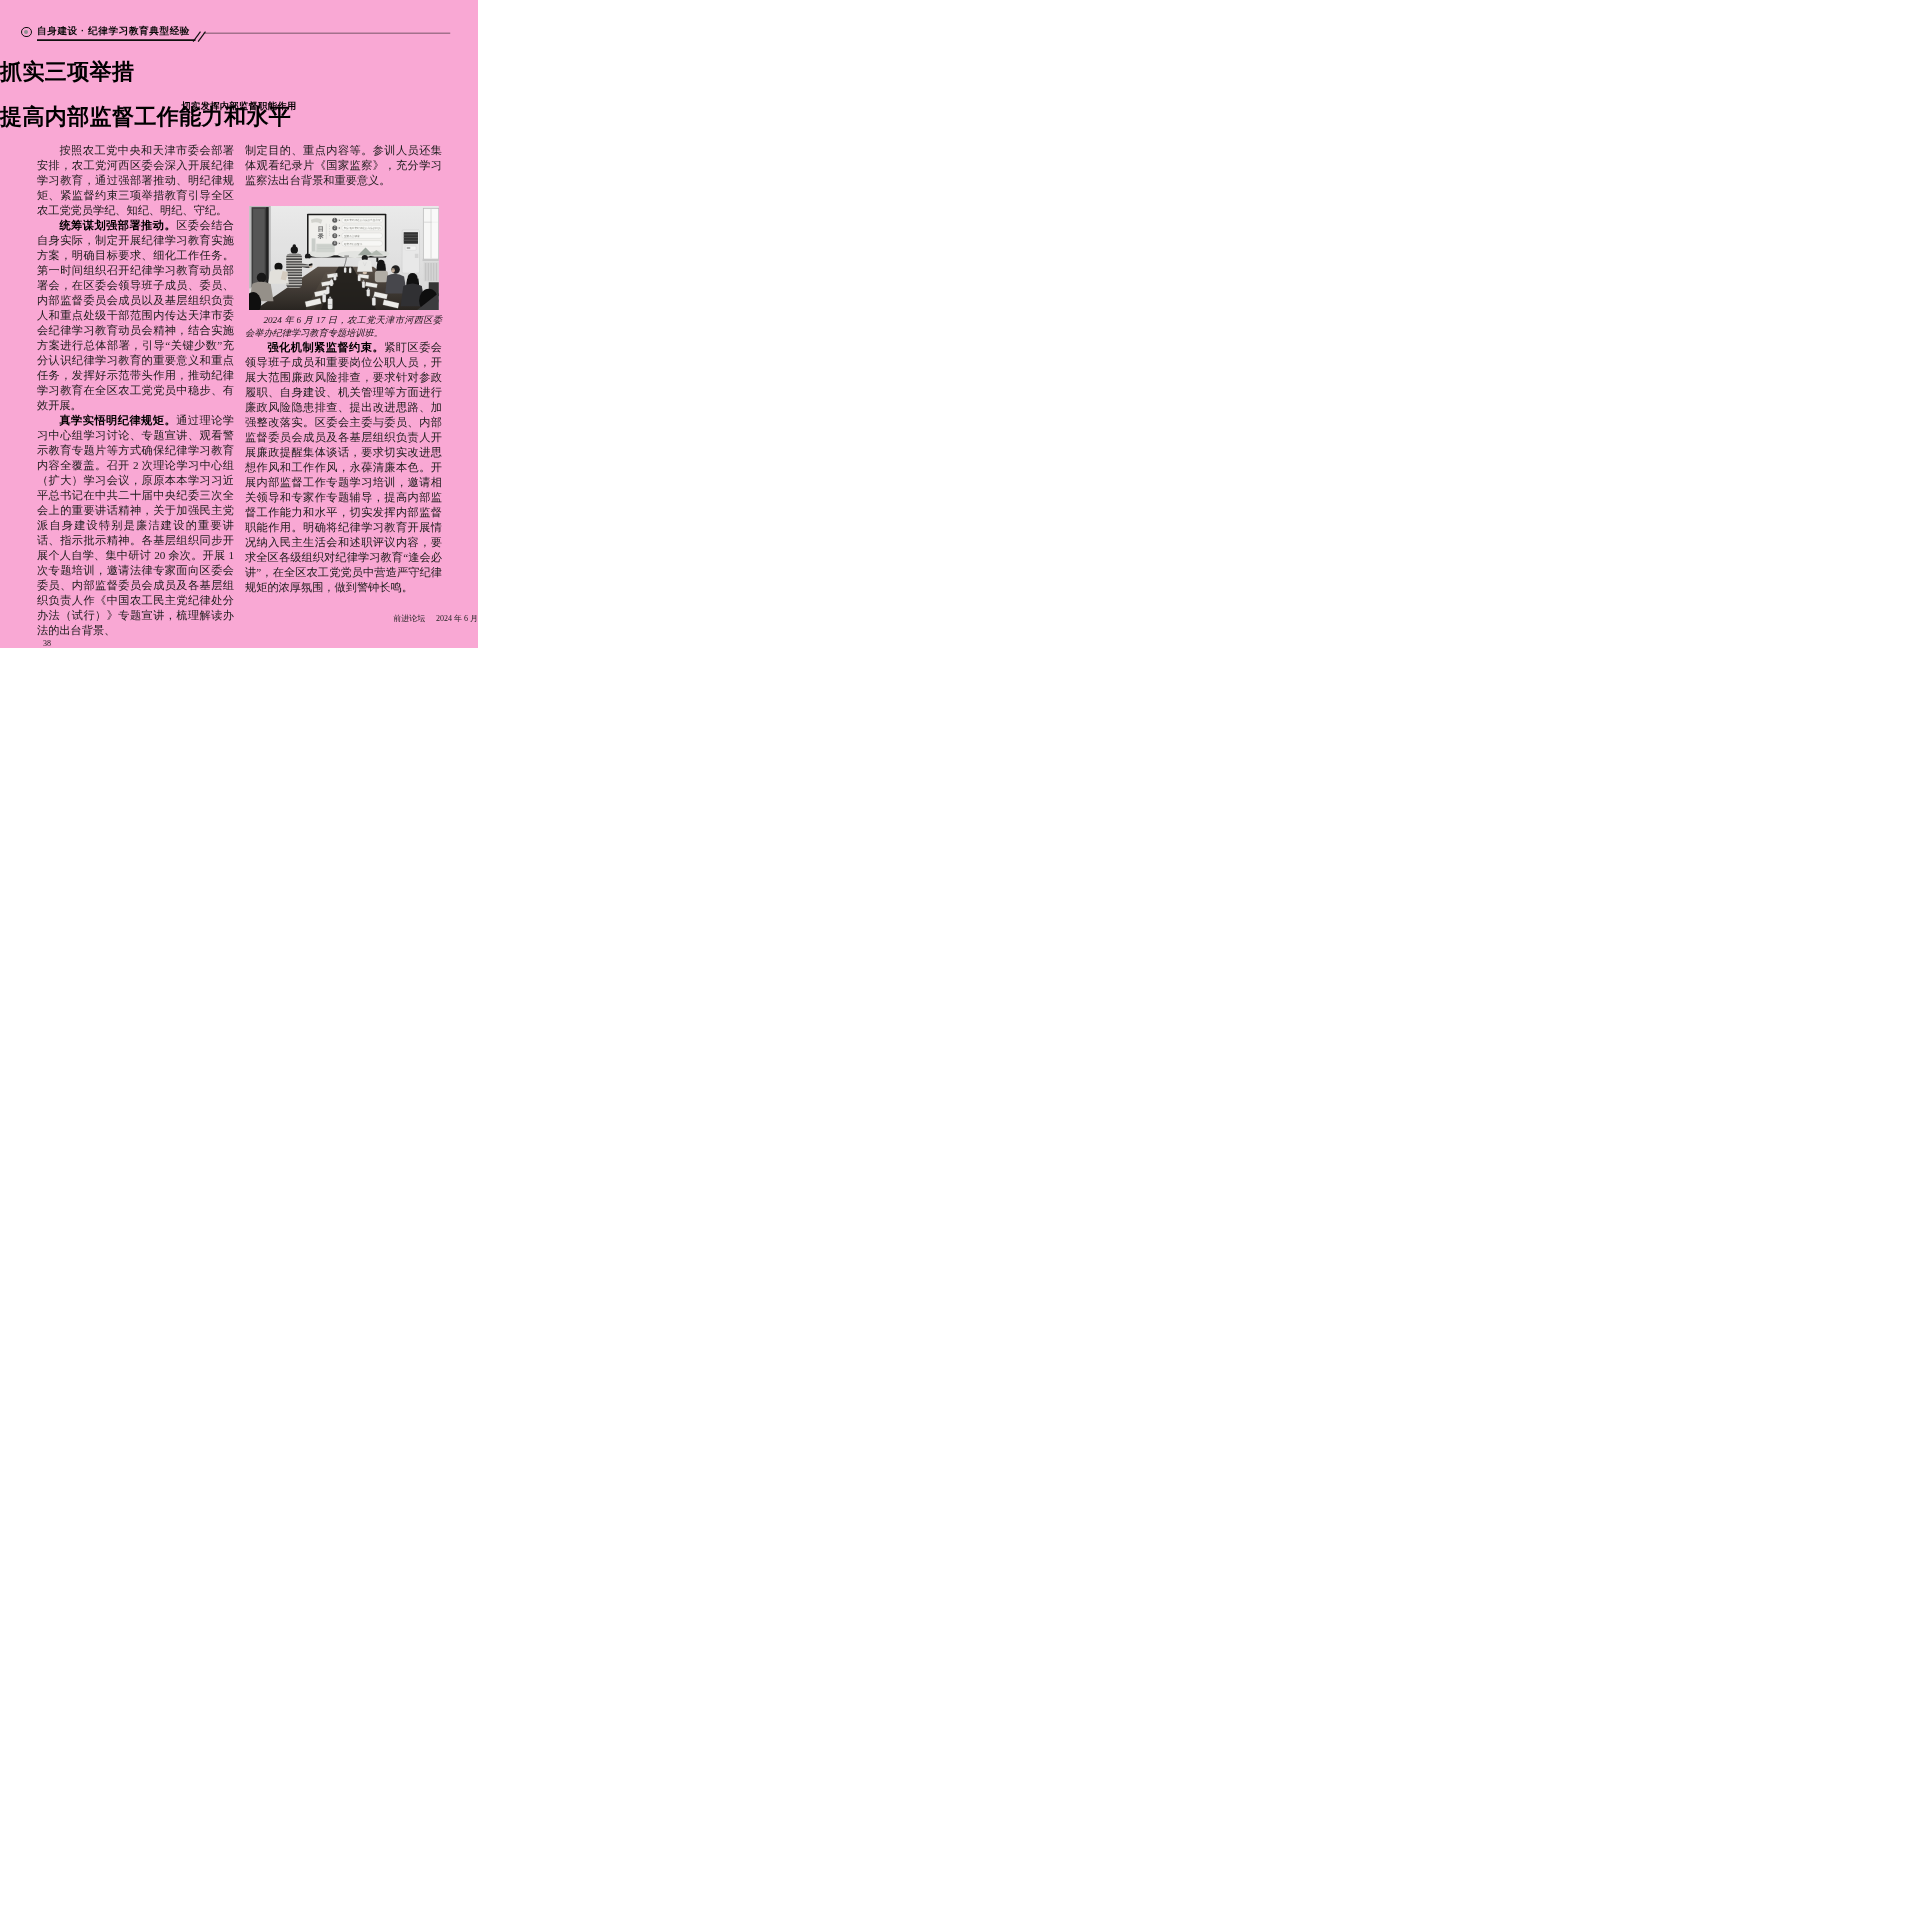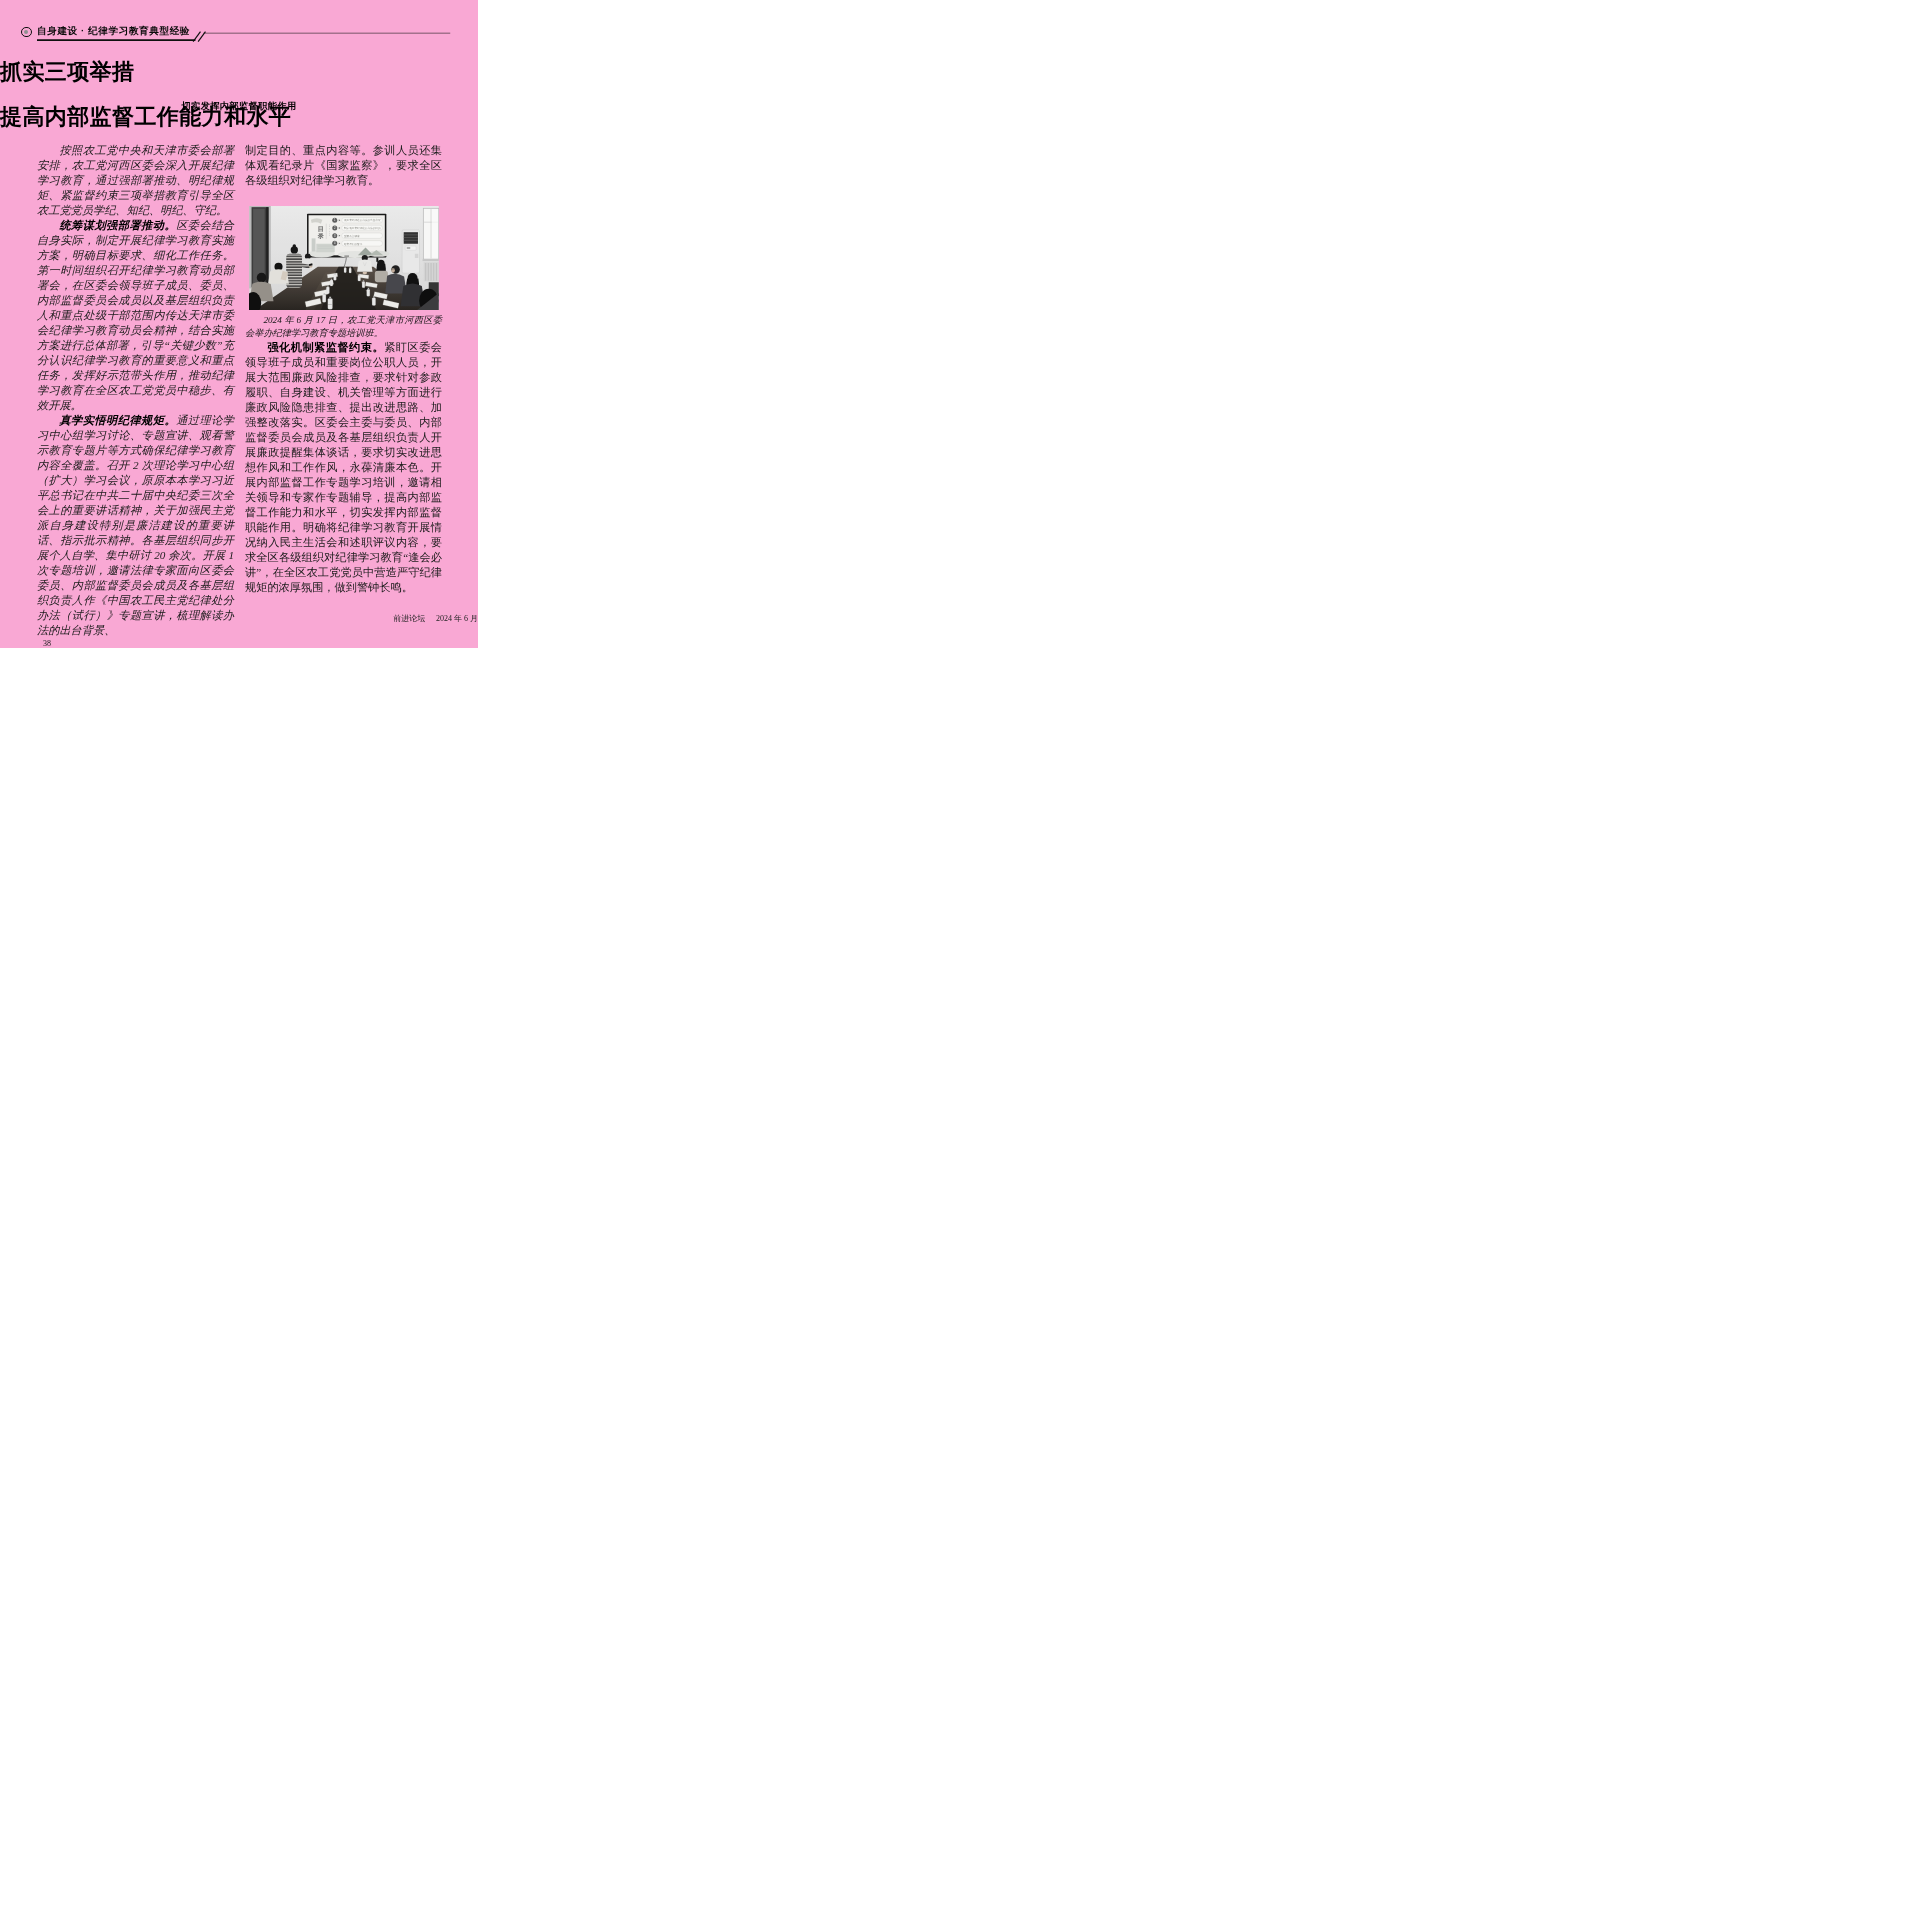--- a/index.html
+++ b/index.html
@@ -20,21 +20,21 @@
   .header-rules{position:absolute;left:0;top:0;}
 
   
   .title{position:absolute;top:57px;left:0;width:100%;display:flex;justify-content:center;
     gap:14.6px;font-size:22px;font-weight:900;letter-spacing:0.4px;color:#000;white-space:nowrap;flex-direction:column;}
   .author{position:absolute;top:100px;left:0;width:100%;text-align:center;
     font-size:9.2px;font-weight:700;letter-spacing:0.4px;color:#000;}
 
   
   .col{position:absolute;top:143px;width:197px;}
-  .col-left{left:37px;font-style:italic;}
+  .col-left{left:37px;}
   .col-right{left:245px;}
   p.body{margin:0;font-size:11.2px;line-height:15px;text-align:justify;color:#1b1b1b;}
   p.indent{text-indent:2em;}
   .lead{font-family:"Liberation Sans","DejaVu Sans",sans-serif;font-weight:700;color:#000;}
 
   
   .photo-fig{margin:17.7px 0 0 3.9px;width:190px;height:104px;}
   .photo-fig svg{display:block;}
   .caption{margin:4.6px 0 0 0;font-size:9.2px;line-height:13px;text-align:justify;
     text-indent:2em;font-style:italic;color:#151515;}
@@ -69,21 +69,21 @@
   </div>
   <div class="author sans">切实发挥内部监督职能作用</div>
 
   <div class="col col-left">
     <p class="body indent">按照农工党中央和天津市委会部署安排，农工党河西区委会深入开展纪律学习教育，通过强部署推动、明纪律规矩、紧监督约束三项举措教育引导全区农工党党员学纪、知纪、明纪、守纪。</p>
     <p class="body indent"><span class="lead">统筹谋划强部署推动。</span><span>区委会结合自身实际，制定开展纪律学习教育实施方案，明确目标要求、细化工作任务。第一时间组织召开纪律学习教育动员部署会，在区委会领导班子成员、委员、内部监督委员会成员以及基层组织负责人和重点处级干部范围内传达天津市委会纪律学习教育动员会精神，结合实施方案进行总体部署，引导“关键少数”充分认识纪律学习教育的重要意义和重点任务，发挥好示范带头作用，推动纪律学习教育在全区农工党党员中稳步、有效开展。</span></p>
     <p class="body indent"><span class="lead">真学实悟明纪律规矩。</span><span>通过理论学习中心组学习讨论、专题宣讲、观看警示教育专题片等方式确保纪律学习教育内容全覆盖。召开 2 次理论学习中心组（扩大）学习会议，原原本本学习习近平总书记在中共二十届中央纪委三次全会上的重要讲话精神，关于加强民主党派自身建设特别是廉洁建设的重要讲话、指示批示精神。各基层组织同步开展个人自学、集中研讨 20 余次。开展 1 次专题培训，邀请法律专家面向区委会委员、内部监督委员会成员及各基层组织负责人作《中国农工民主党纪律处分办法（试行）》专题宣讲，梳理解读办法的出台背景、</span></p>
   </div>
 
   <div class="col col-right">
-    <p class="body">制定目的、重点内容等。参训人员还集体观看纪录片《国家监察》，要求全区各级组织对纪律学习教育。</p>
+    <p class="body">制定目的、重点内容等。参训人员还集体观看纪录片《国家监察》，充分学习监察法出台背景和重要意义。</p>
 
     <figure class="photo-fig">
       <svg viewBox="0 0 492 270" width="190" height="104">
         <defs>
           <linearGradient id="wallG" x1="0" y1="0" x2="0" y2="1">
             <stop offset="0" stop-color="#efefef"></stop>
               <stop offset="1" stop-color="#d9d9d9"></stop>
           </linearGradient>
           <linearGradient id="tableG" x1="0" y1="0" x2="0" y2="1">
             <stop offset="0" stop-color="#5a5047"></stop>

